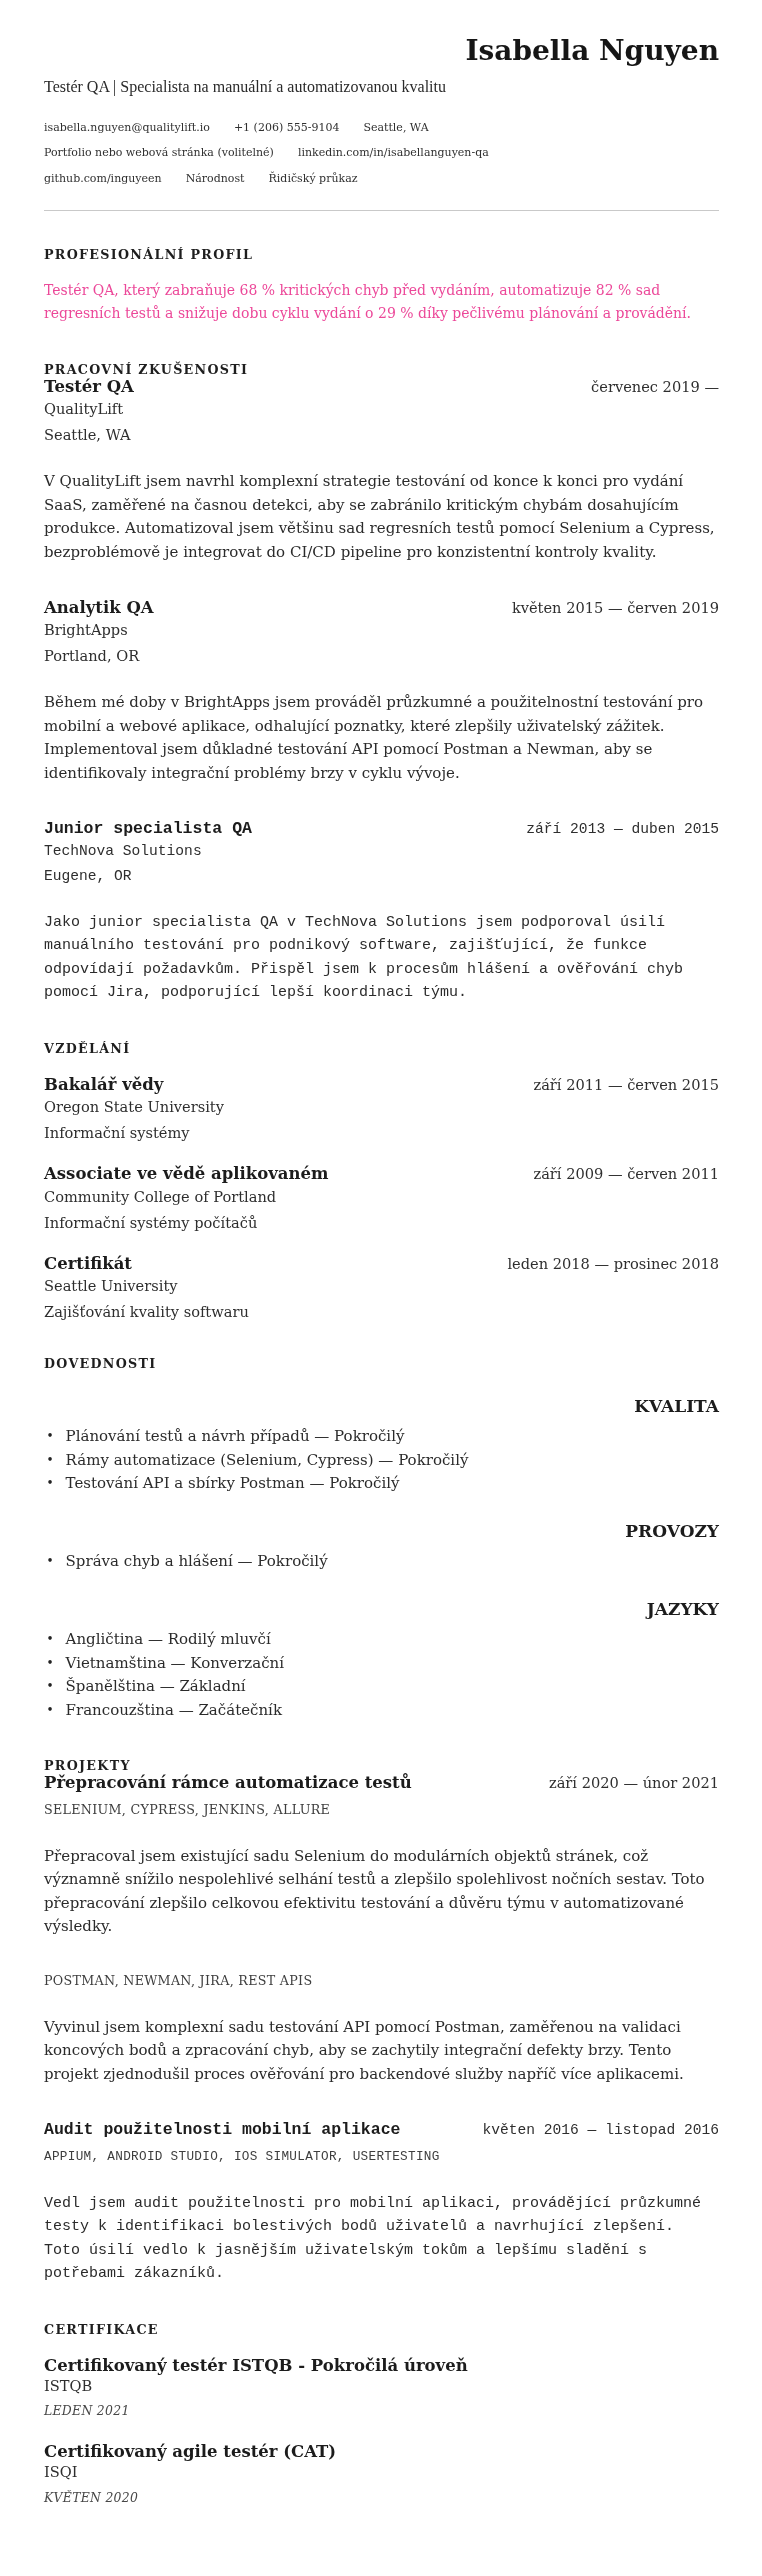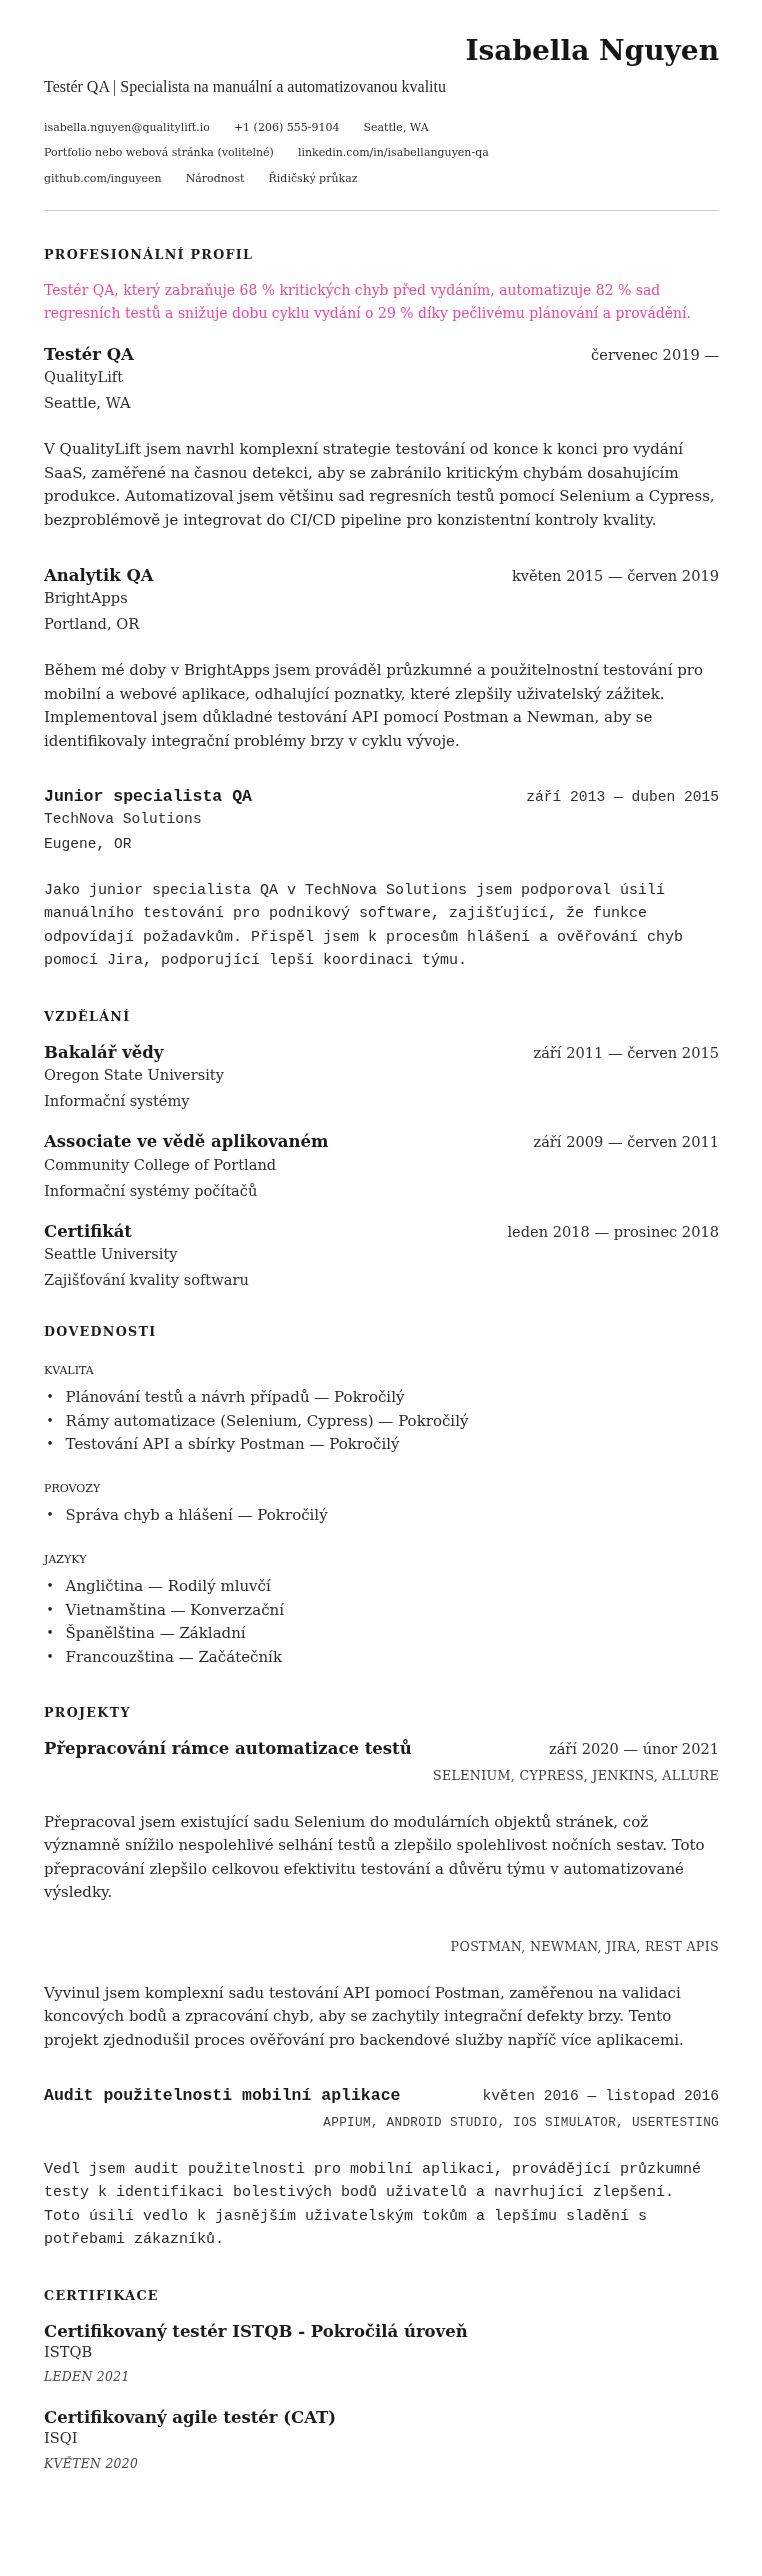--- a/index.html
+++ b/index.html
@@ -11,35 +11,35 @@
   }
   
   .name{font-size:28px;line-height:1.18;font-weight:bold;color:#161616;margin:0 0 10.2px;text-align:right;}
   .subtitle{font-size:16px;line-height:1.3;color:#2a2a2a;margin:0 0 23px;font-family:Liberation Serif, serif;}
   .contact-row{display:flex;flex-wrap:wrap;gap:24px;font-size:11px;line-height:1.32;color:#303030;margin-bottom:10.8px;}
   .divider{border:none;border-top:1.3px solid #c9c9c9;margin:24px 0 0;}
   
   .sec-h{font-size:12.7px;font-weight:bold;letter-spacing:1.3px;color:#1e1e1e;margin:36px 0 0;}
   .body-text{font-size:14px;line-height:23.5px;color:#ec4899;margin:16.5px 0 0;}
   
-  .entry{margin-top:19px;margin-bottom:34px;}
+  .entry{margin-bottom:34px;}
   .entry:last-child{margin-bottom:0;font-family:Liberation Mono, monospace;}
   .entry-head{display:flex;justify-content:space-between;align-items:baseline;gap:12.7px;}
   .entry-title{font-size:16.5px;font-weight:bold;color:#1c1c1c;}
   .entry-date{font-size:14.6px;color:#2e2e2e;white-space:nowrap;}
   .entry-sub{font-size:14.6px;color:#2e2e2e;margin-top:4.4px;}
   .entry-sub2{font-size:14.6px;color:#2e2e2e;margin-top:9px;}
   .entry-desc{font-size:15px;line-height:23.5px;color:#2b2b2b;margin-top:27px;}
-  .tags{font-size:12.7px;letter-spacing:0.3px;color:#3e3e3e;margin-top:9.5px;text-align:right;}
+  .tags{font-size:12.7px;letter-spacing:0.3px;color:#3e3e3e;margin-top:9.5px;}
   .proj-desc{margin-top:28px;}
   
   .edu{margin-top:19px;margin-bottom:23px;}
   .edu:last-child{margin-bottom:0;}
   
-  .group-h{font-size:11px;font-weight:normal;color:#1c1c1c;margin:25.4px 0 0;}
+  .group-h{font-size:17px;font-weight:bold;color:#1c1c1c;margin:25.4px 0 0;text-align:right;}
   ul.blist{list-style:none;margin:9px 0 0;padding:0;}
   ul.blist li{
     position:relative;font-size:15px;line-height:23.5px;color:#2b2b2b;
     padding-left:21.6px;
   }
   ul.blist li .bullet{
     position:absolute;left:2.5px;top:0;font-size:12px;color:#222;
   }
   
   .cert{margin-top:19px;margin-bottom:24px;}
@@ -73,20 +73,21 @@
 
     <hr class="divider">
   </header>
 
   <section>
     <h2 class="sec-h">PROFESIONÁLNÍ PROFIL</h2>
     <p class="body-text">Testér QA, který zabraňuje 68 % kritických chyb před vydáním, automatizuje 82 % sad regresních testů a snižuje dobu cyklu vydání o 29 % díky pečlivému plánování a provádění.</p>
   </section>
 
   <section>
+    <h2 class="sec-h">PRACOVNÍ ZKUŠENOSTI</h2>
 
     <div class="entry">
       <div class="entry-head">
         <span class="entry-title">Testér QA</span>
         <span class="entry-date">červenec 2019 —</span>
       </div>
       <div class="entry-sub">QualityLift</div>
       <div class="entry-sub2">Seattle, WA</div>
       <p class="entry-desc">V QualityLift jsem navrhl komplexní strategie testování od konce k konci pro vydání SaaS, zaměřené na časnou detekci, aby se zabránilo kritickým chybám dosahujícím produkce. Automatizoval jsem většinu sad regresních testů pomocí Selenium a Cypress, bezproblémově je integrovat do CI/CD pipeline pro konzistentní kontroly kvality.</p>
     </div>

